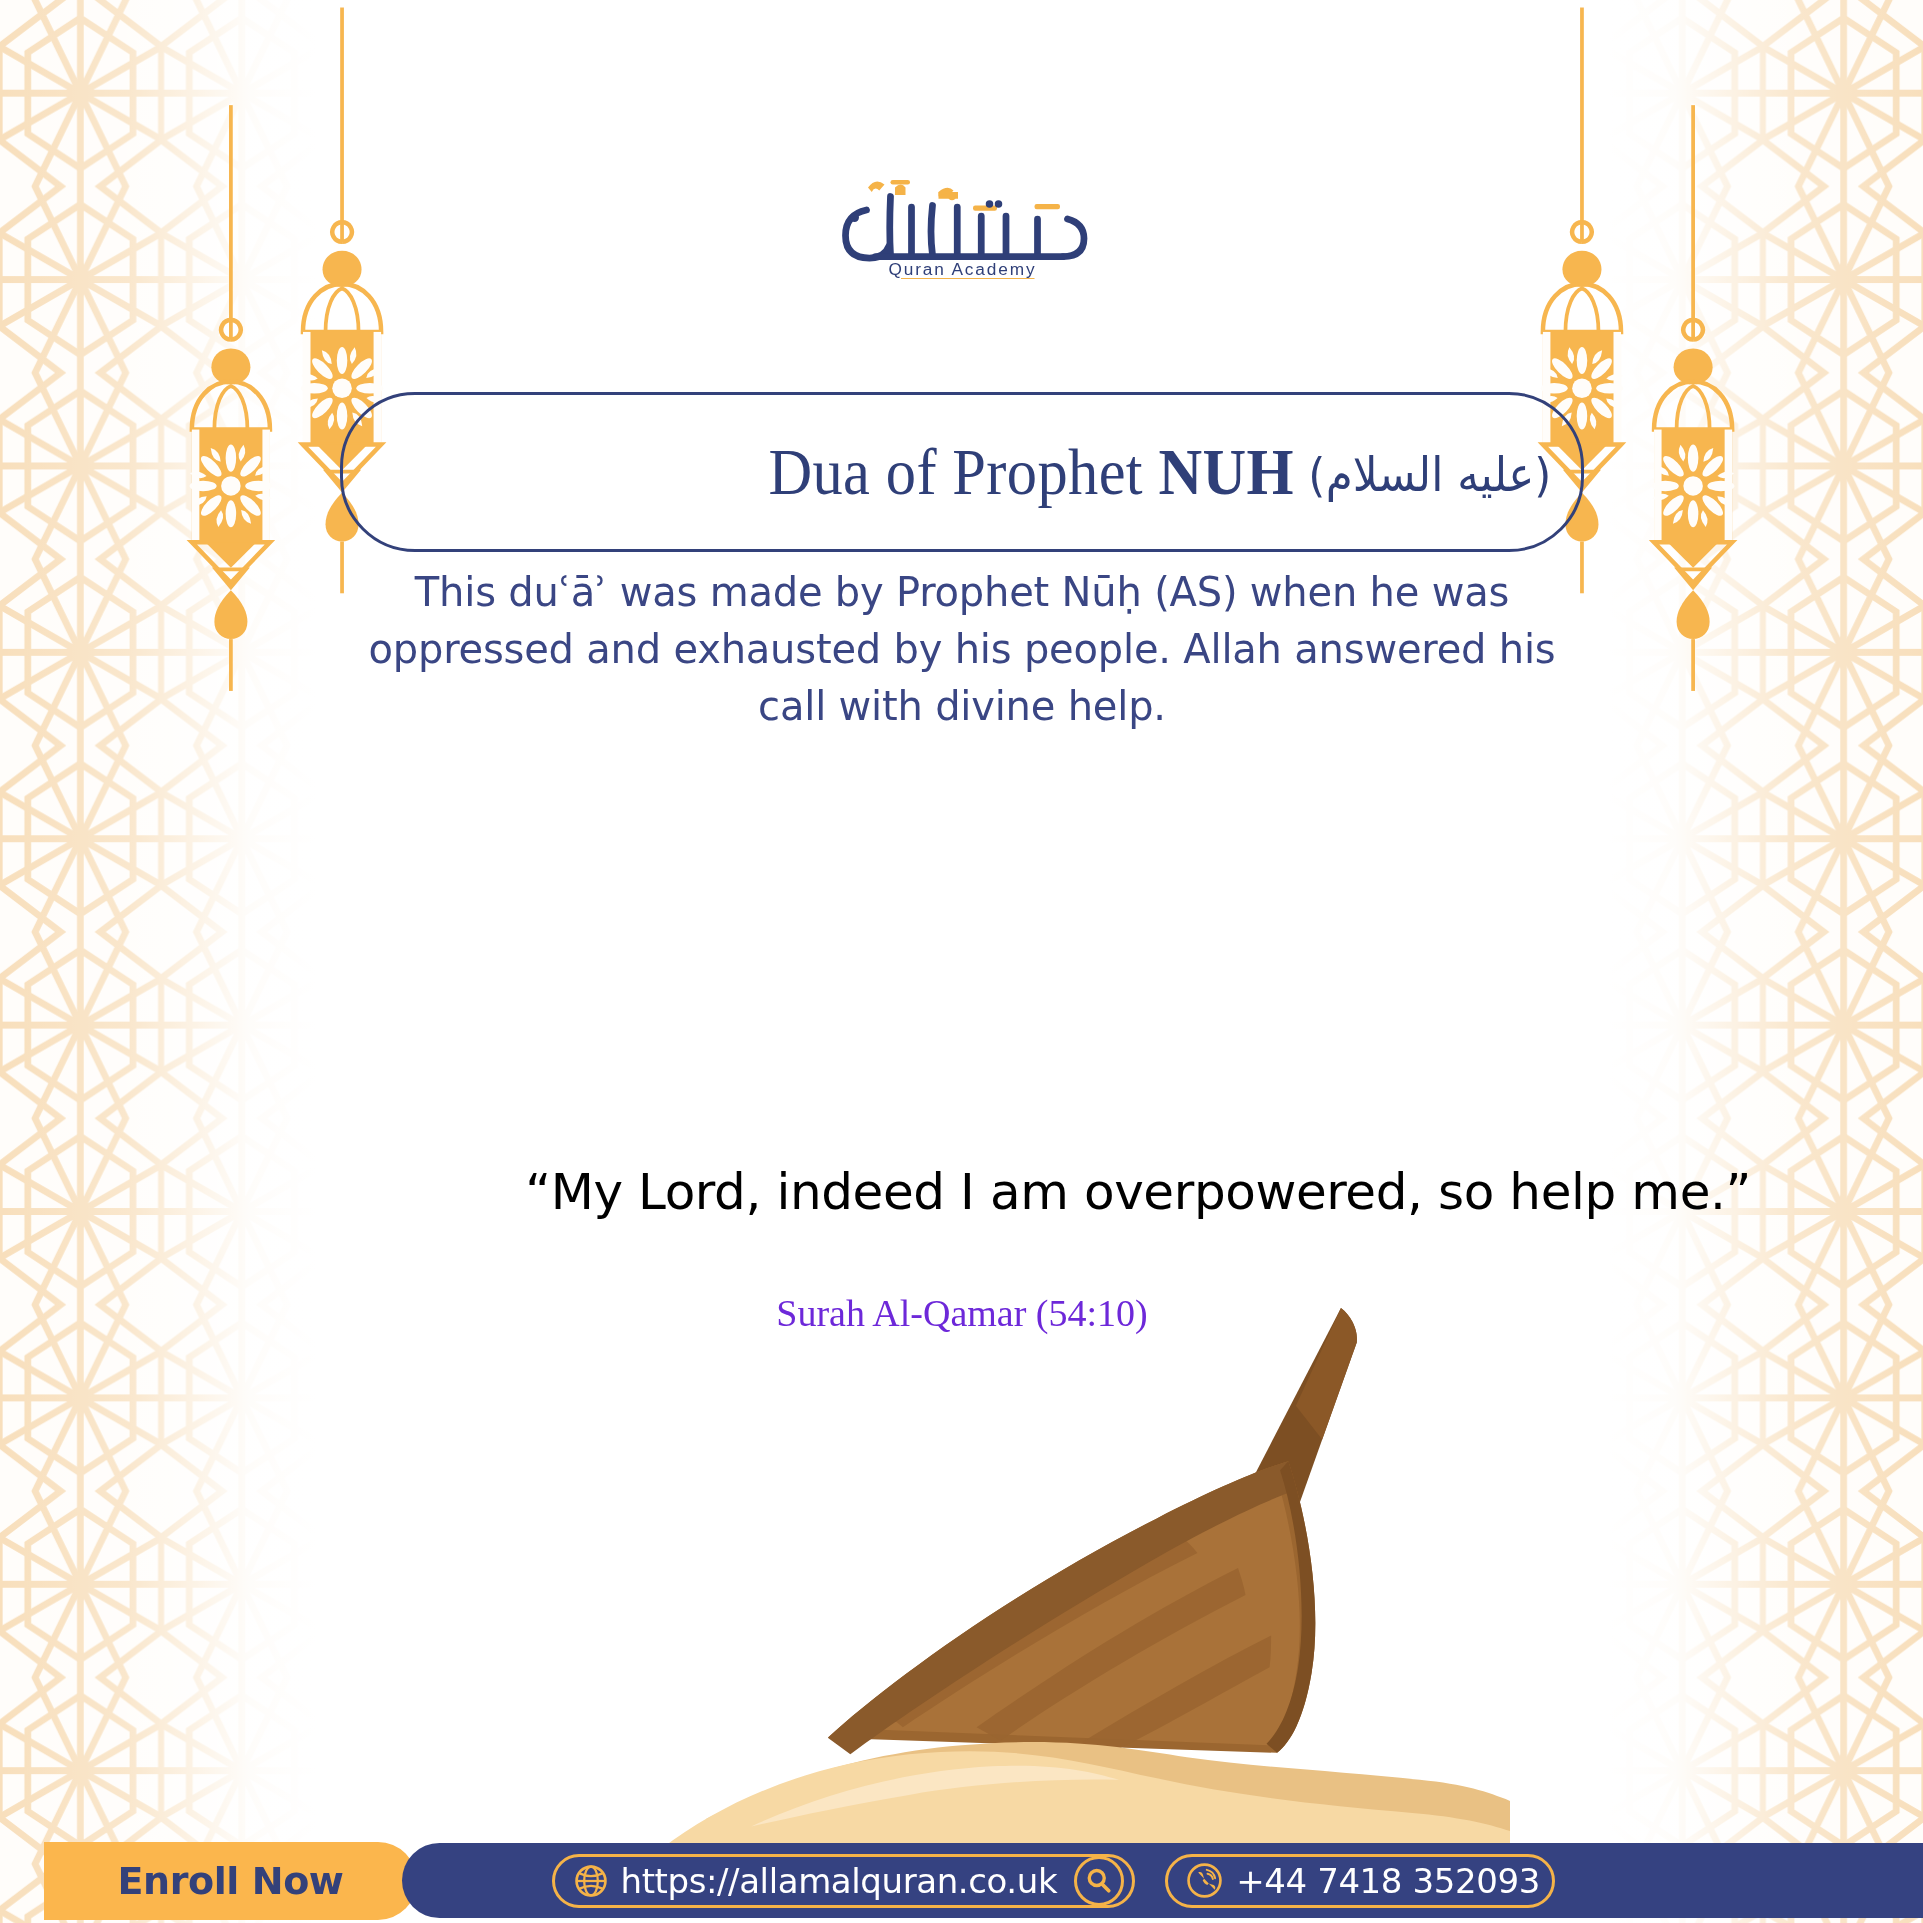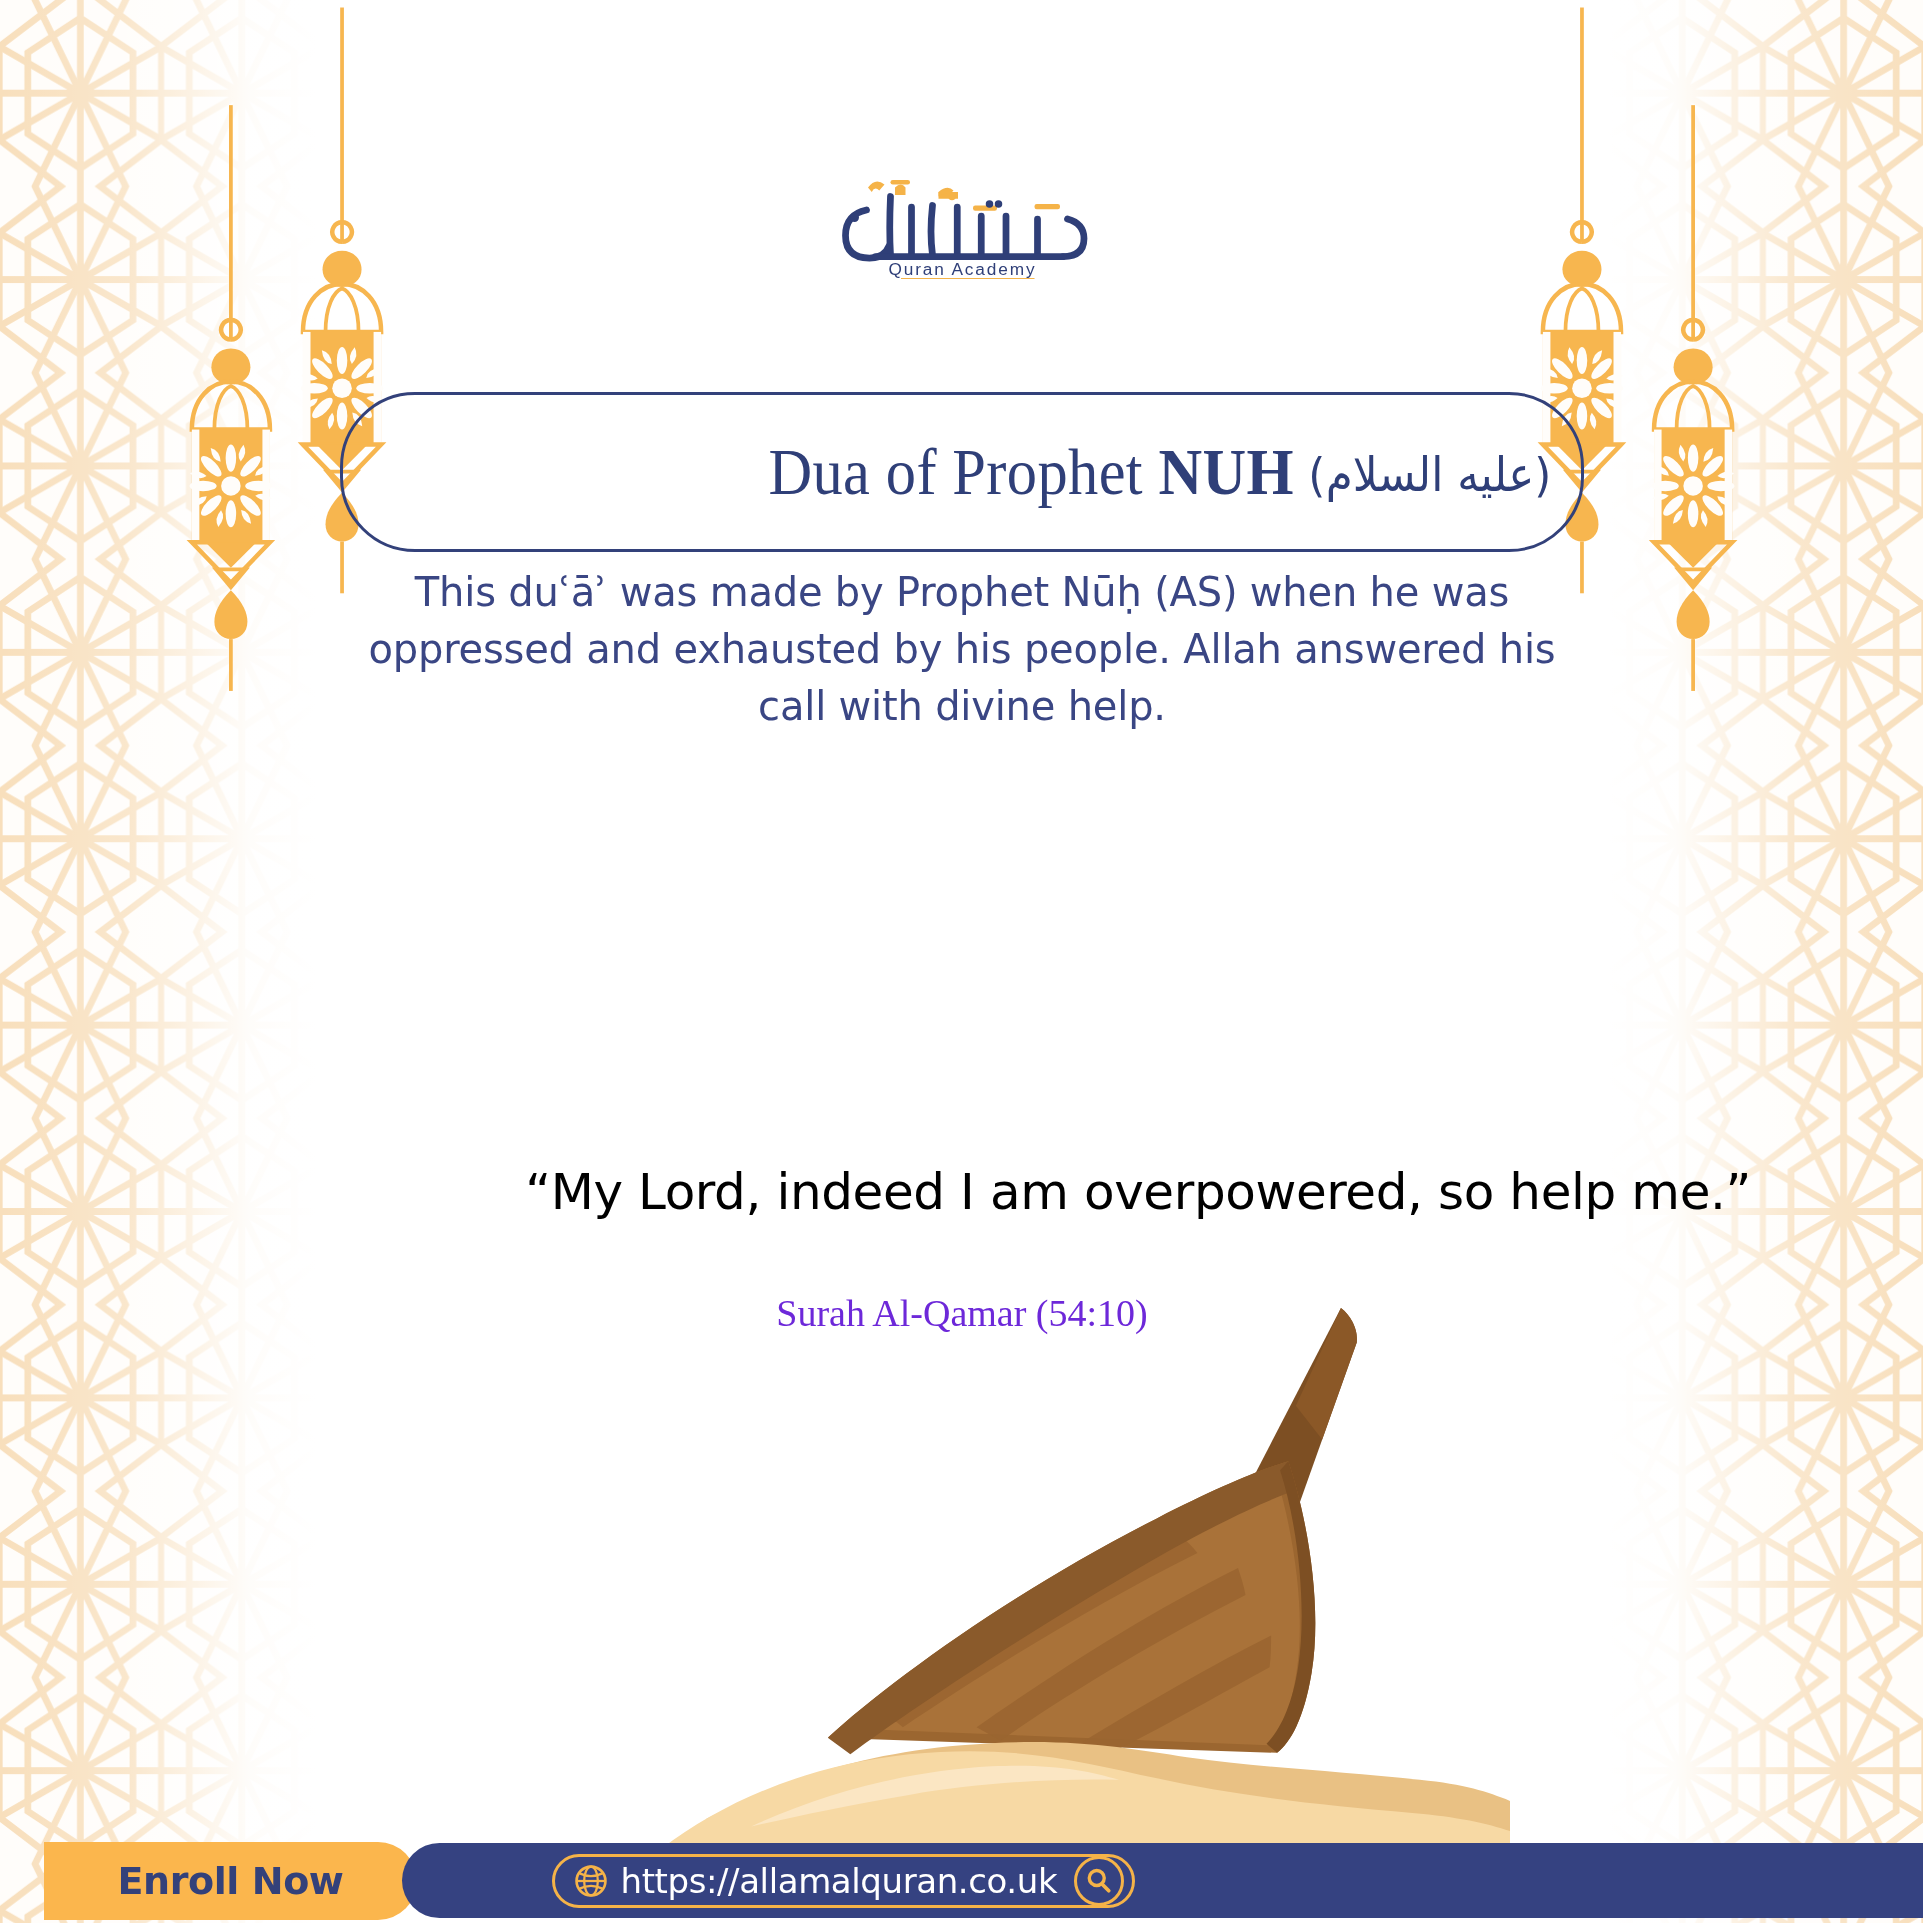--- a/index.html
+++ b/index.html
@@ -480,18 +480,29 @@
         </svg>
         <span class="contact-text">https://allamalquran.co.uk</span>
         <span class="search-circle">
           <svg width="30" height="30" viewBox="0 0 40 40">
             <circle cx="17" cy="16" r="10" fill="none" stroke="#f5b348" stroke-width="4.5"></circle>
             <line x1="24" y1="24" x2="33" y2="33" stroke="#f5b348" stroke-width="5" stroke-linecap="round"></line>
           </svg>
         </span>
       </div>
 
+      <div class="contact-pill phone">
+        <svg class="icon-inline" width="41" height="41" viewBox="0 0 54 54">
+          <circle cx="27" cy="27" r="21" fill="none" stroke="#f5b348" stroke-width="3.5"></circle>
+          <path d="M18 16 c4 -2 7 0 8 4 l1.5 5 c0.6 2 -0.4 3.3 -2 4.2
+                   c1.6 4 4.2 6.6 8 8.2 c1 -1.7 2.3 -2.7 4.3 -2 l4.8 1.6
+                   c3.8 1.3 5.6 4.6 3.3 8.3" transform="scale(0.78) translate(6,5)" fill="#f5b348"></path>
+          <path d="M31 18 a9 9 0 0 1 7 7" fill="none" stroke="#f5b348" stroke-width="2.6" stroke-linecap="round"></path>
+          <path d="M30 13 a14 14 0 0 1 11 11" fill="none" stroke="#f5b348" stroke-width="2.6" stroke-linecap="round"></path>
+        </svg>
+        <span class="contact-text">+44 7418 352093</span>
+      </div>
 
     </div>
   </div>
 
 </div>
 
 
 </body></html>

